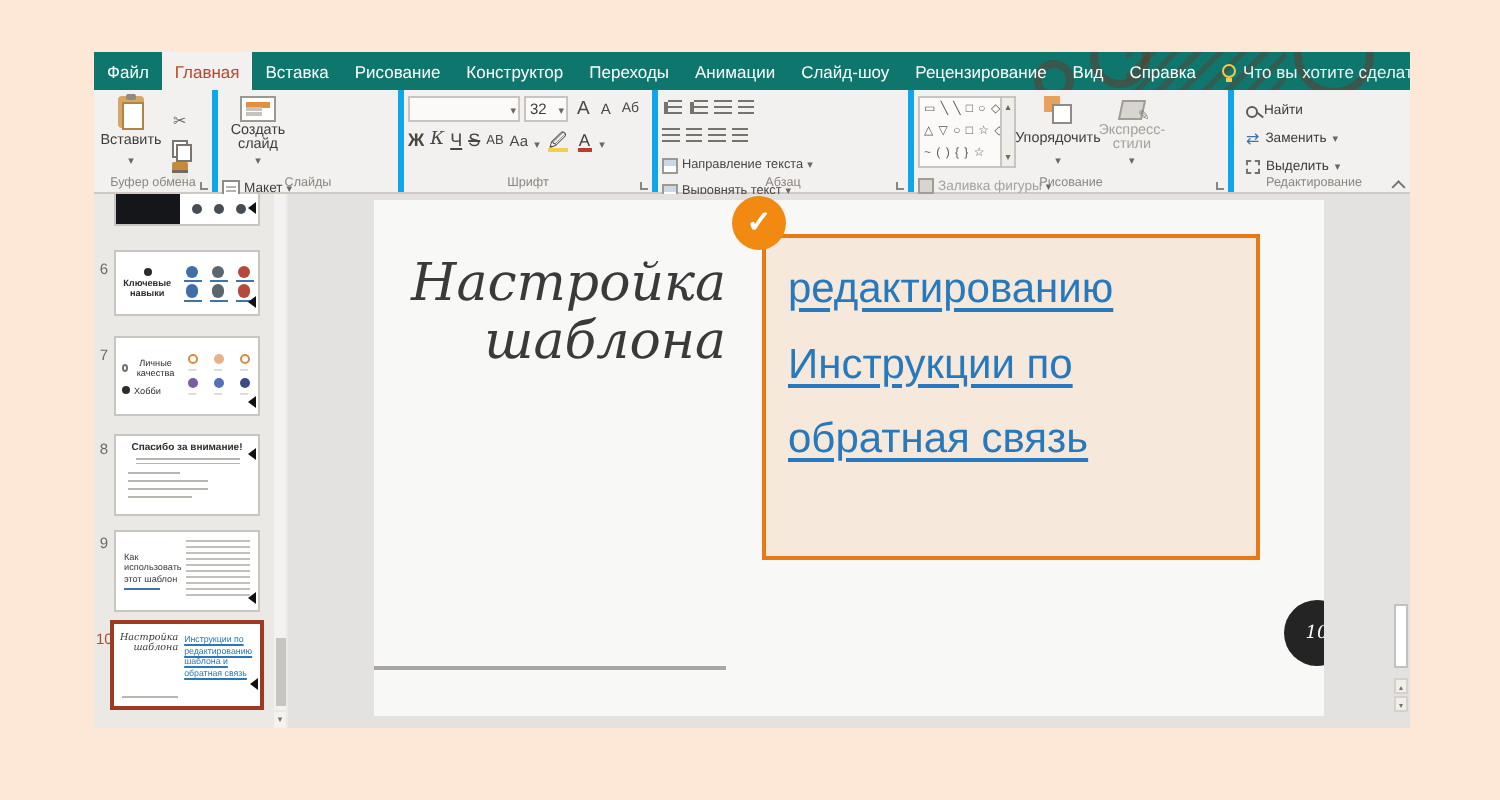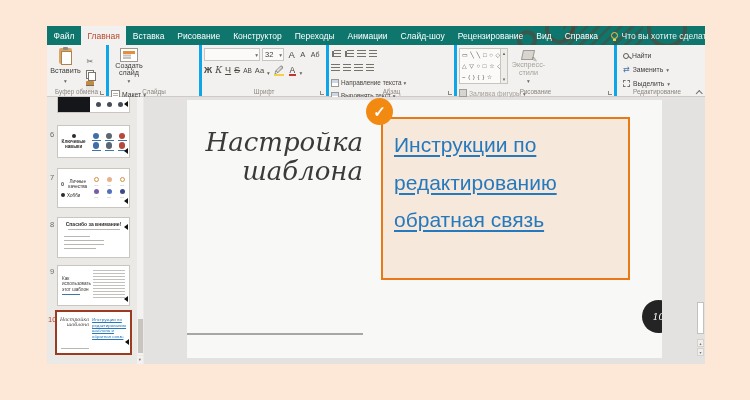--- a/index.html
+++ b/index.html
@@ -274,20 +274,25 @@
         <div class="shapesbox">
           <div>▭ ╲ ╲ □ ○ ◇</div>
           <div>△ ▽ ○ □ ☆ ◇</div>
           <div>~ ( ) { } ☆</div>
         </div>
         <div class="shapescroll">
               <span>▴</span>
               <span>▾</span>
             </div>
       </div>
+      <div class="bigbtn" style="width:33px;">
+        <span class="icon-arrange"></span>
+        <span>Упорядочить</span>
+        <span class="arrow"></span>
+      </div>
       <div class="bigbtn grayed" style="width:32px;">
         <span class="icon-styles"></span>
         <span>Экспресс-стили</span>
         <span class="arrow"></span>
       </div>
       <div class="minicol" style="gap:1px;padding-top:2px;">
         <div class="srow grayed">
               <span class="icon-fill"></span>
               <span>Заливка фигуры</span>
               <span class="arrow"></span>
@@ -468,22 +473,22 @@
     </div>
 
     <div class="main">
       <div class="slidecanvas">
         <div class="slide-title">
           <div>Настройка</div>
           <div>шаблона</div>
         </div>
         <div class="annot-box">
           <div class="annot-link">
+            <span>редактированию</span>
             <span>Инструкции по</span>
-            <span>редактированию</span>
             <span>обратная связь</span>
           </div>
         </div>
         <div class="bottom-rule"></div>
         <div class="pagebadge">
               <span>10</span>
             </div>
       </div>
       <div class="annot-check"></div>
       <div class="mscroll"></div>

